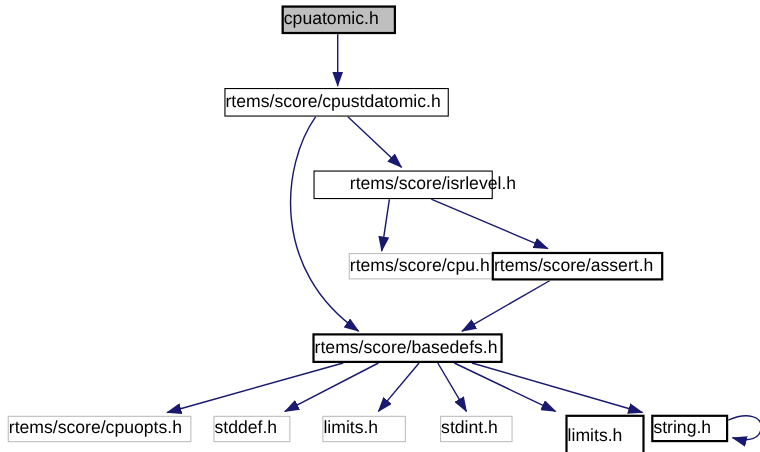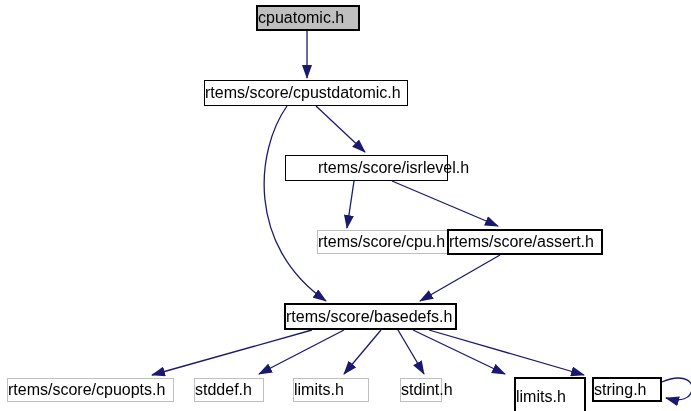--- a/index.html
+++ b/index.html
@@ -102,21 +102,21 @@
   </div>
 
   <div class="node external" style="left:194px; top:378px; width:70px; height:24px;">
     <span>stddef.h</span>
   </div>
 
   <div class="node external" style="left:293px; top:378px; width:76px; height:24px;">
     <span>limits.h</span>
   </div>
 
-  <div class="node external" style="left:400px; top:378px; width:42px; height:24px;">
+  <div class="node external" style="left:400px; top:378px; width:66px; height:24px;">
     <span>stdint.h</span>
   </div>
 
   <div class="node linked bold" style="left:514px; top:377px; width:72px; height:40px;">
     <span>limits.h</span>
   </div>
 
   <div class="node linked bold" style="left:592px; top:377px; width:70px; height:25px;">
     <span>string.h</span>
   </div>

